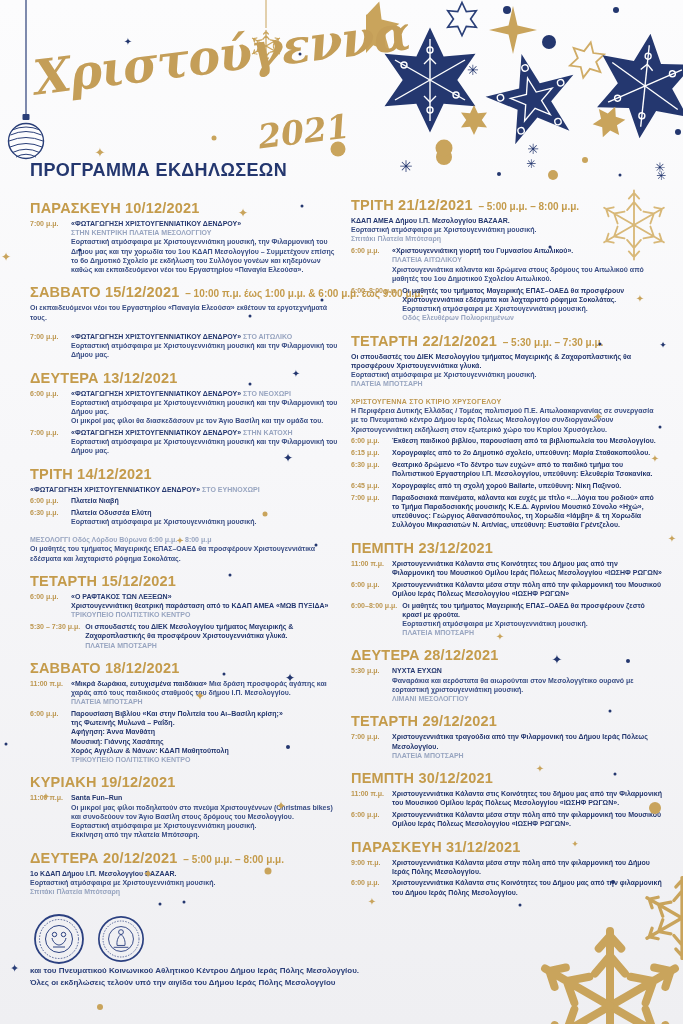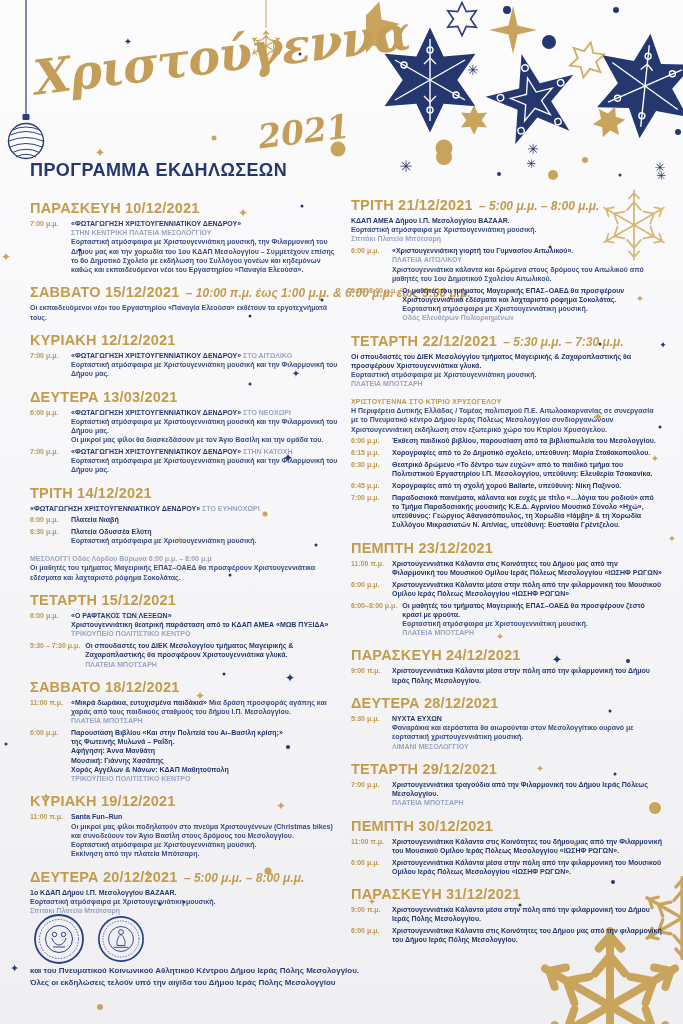--- a/index.html
+++ b/index.html
@@ -24,21 +24,21 @@
   }
   .program-title{
     position:absolute;left:30px;top:160px;
     font-size:18px;font-weight:700;color:#24376F;letter-spacing:.4px;white-space:nowrap;
   }
   .col{position:absolute;}
   .col-left{left:30px;top:200px;width:312px;}
   .col-right{left:351px;top:197px;width:311px;}
   .section{margin-bottom:10px;}
   .sec-head{color:#C49B4B;font-weight:700;font-size:14.5px;letter-spacing:.2px;margin-bottom:3px;white-space:nowrap;}
-  .sec-suffix{font-size:12px;letter-spacing:0;margin-left:3px;font-style:italic;}
+  .sec-suffix{font-size:10px;letter-spacing:0;margin-left:3px;}
   .entry{display:flex;margin-bottom:2.5px;}
   .time{flex:0 0 auto;min-width:36px;padding-right:5px;color:#BD9750;font-weight:700;font-size:7px;line-height:1.32;white-space:nowrap;}
   .content{flex:1;min-width:0;}
   .line{font-size:7px;line-height:1.32;}
   .mt{margin-top:6px;}
   .s-strong{color:#24376F;font-weight:700;}
   .s-normal{color:#3A4E85;font-weight:700;}
   .s-muted{color:#98A5C0;font-weight:700;}
   .s-gold{color:#BD9750;font-weight:700;letter-spacing:.2px;}
   .logos{position:absolute;left:33px;top:912px;display:flex;gap:12px;align-items:center;}
@@ -175,31 +175,30 @@
       </div>
       <div class="section">
         <div class="sec-head"><span class="sec-date">ΣΑΒΒΑΤΟ 15/12/2021</span><span class="sec-suffix"> – 10:00 π.μ. έως 1:00 μ.μ. &amp; 6:00 μ.μ. έως 9:00 μ.μ.</span></div>
         <div class="entry">
           <div class="content">
             <div class="line"><span class="s-normal">Οι εκπαιδευόμενοι νέοι του Εργαστηρίου «Παναγία Ελεούσα» εκθέτουν τα εργοτεχνήματά τους.</span></div>
           </div>
         </div>
       </div>
       <div class="section">
-        <div class="sec-head"><span class="sec-date">ΚΥΡΙΑΚΗ 12/12/2021</span></div>
         <div class="entry">
           <div class="time">7:00 μ.μ.</div>
           <div class="content">
             <div class="line"><span class="s-strong">«ΦΩΤΑΓΩΓΗΣΗ ΧΡΙΣΤΟΥΓΕΝΝΙΑΤΙΚΟΥ ΔΕΝΔΡΟΥ» </span><span class="s-muted">ΣΤΟ ΑΙΤΩΛΙΚΟ</span></div>
             <div class="line"><span class="s-normal">Εορταστική ατμόσφαιρα με Χριστουγεννιάτικη μουσική και την Φιλαρμονική του Δήμου μας.</span></div>
           </div>
         </div>
       </div>
       <div class="section">
-        <div class="sec-head"><span class="sec-date">ΔΕΥΤΕΡΑ 13/03/2021</span></div>
+        <div class="sec-head"><span class="sec-date">ΔΕΥΤΕΡΑ 13/12/2021</span></div>
         <div class="entry">
           <div class="time">6:00 μ.μ.</div>
           <div class="content">
             <div class="line"><span class="s-strong">«ΦΩΤΑΓΩΓΗΣΗ ΧΡΙΣΤΟΥΓΕΝΝΙΑΤΙΚΟΥ ΔΕΝΔΡΟΥ» </span><span class="s-muted">ΣΤΟ ΝΕΟΧΩΡΙ</span></div>
             <div class="line"><span class="s-normal">Εορταστική ατμόσφαιρα με Χριστουγεννιάτικη μουσική και την Φιλαρμονική του Δήμου μας.</span></div>
             <div class="line"><span class="s-normal">Οι μικροί μας φίλοι θα διασκεδάσουν με τον Άγιο Βασίλη και την ομάδα του.</span></div>
           </div>
         </div>
         <div class="entry">
           <div class="time">7:00 μ.μ.</div>
@@ -384,29 +383,20 @@
           <div class="content">
             <div class="line"><span class="s-strong">Χριστουγεννιάτικα Κάλαντα μέσα στην πόλη από την φιλαρμονική του Μουσικού Ομίλου Ιεράς Πόλεως Μεσολογγίου «ΙΩΣΗΦ ΡΩΓΩΝ»</span></div>
           </div>
         </div>
         <div class="entry">
           <div class="time">6:00–8:00 μ.μ.</div>
           <div class="content">
             <div class="line"><span class="s-strong">Οι μαθητές του τμήματος Μαγειρικής ΕΠΑΣ–ΟΑΕΔ θα προσφέρουν ζεστό κρασί με φρούτα.</span></div>
             <div class="line"><span class="s-normal">Εορταστική ατμόσφαιρα με Χριστουγεννιάτικη μουσική.</span></div>
             <div class="line"><span class="s-muted">ΠΛΑΤΕΙΑ ΜΠΟΤΣΑΡΗ</span></div>
-          </div>
-        </div>
-      </div>
-      <div class="section">
-        <div class="sec-head"><span class="sec-date">ΠΑΡΑΣΚΕΥΗ 24/12/2021</span></div>
-        <div class="entry">
-          <div class="time">9:00 π.μ.</div>
-          <div class="content">
-            <div class="line"><span class="s-strong">Χριστουγεννιάτικα Κάλαντα μέσα στην πόλη από την φιλαρμονική του Δήμου Ιεράς Πόλης Μεσολογγίου.</span></div>
           </div>
         </div>
       </div>
       <div class="section">
         <div class="sec-head"><span class="sec-date">ΔΕΥΤΕΡΑ 28/12/2021</span></div>
         <div class="entry">
           <div class="time">5:30 μ.μ.</div>
           <div class="content">
             <div class="line"><span class="s-strong">ΝΥΧΤΑ ΕΥΧΩΝ</span></div>
             <div class="line"><span class="s-normal">Φαναράκια και αερόστατα θα αιωρούνται στον Μεσολογγίτικο ουρανό με εορταστική χριστουγεννιάτικη μουσική.</span></div>

